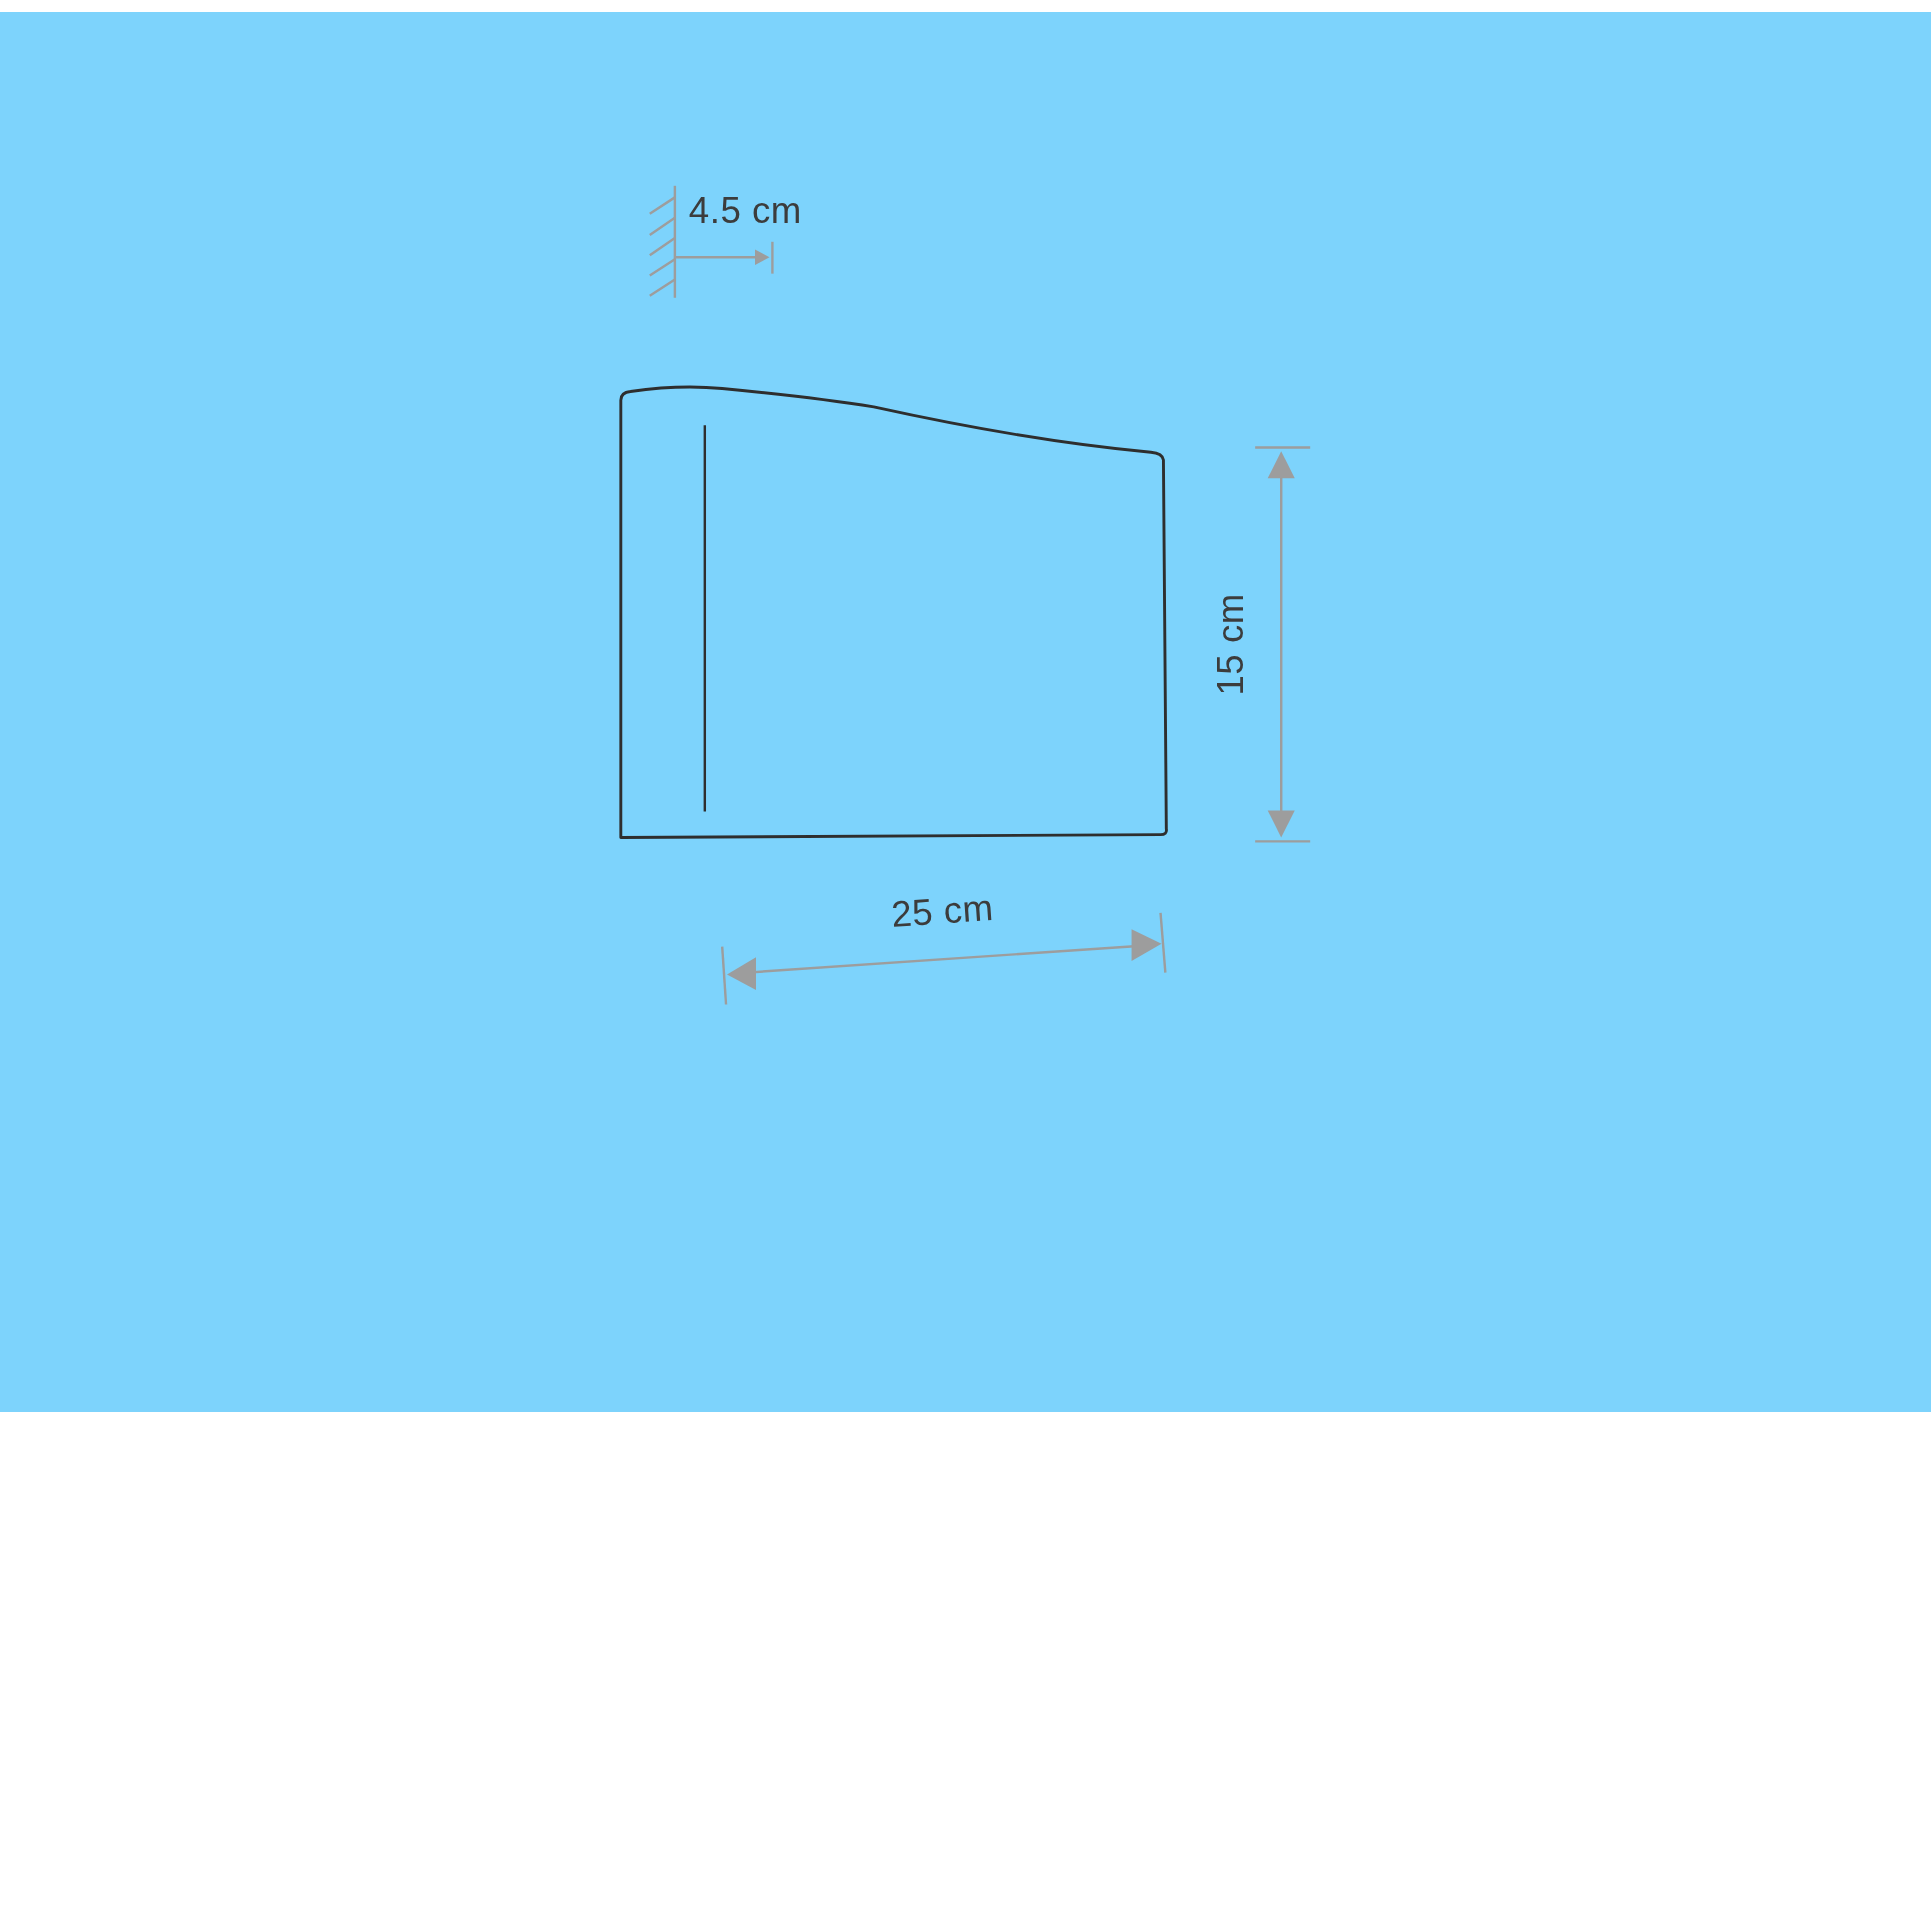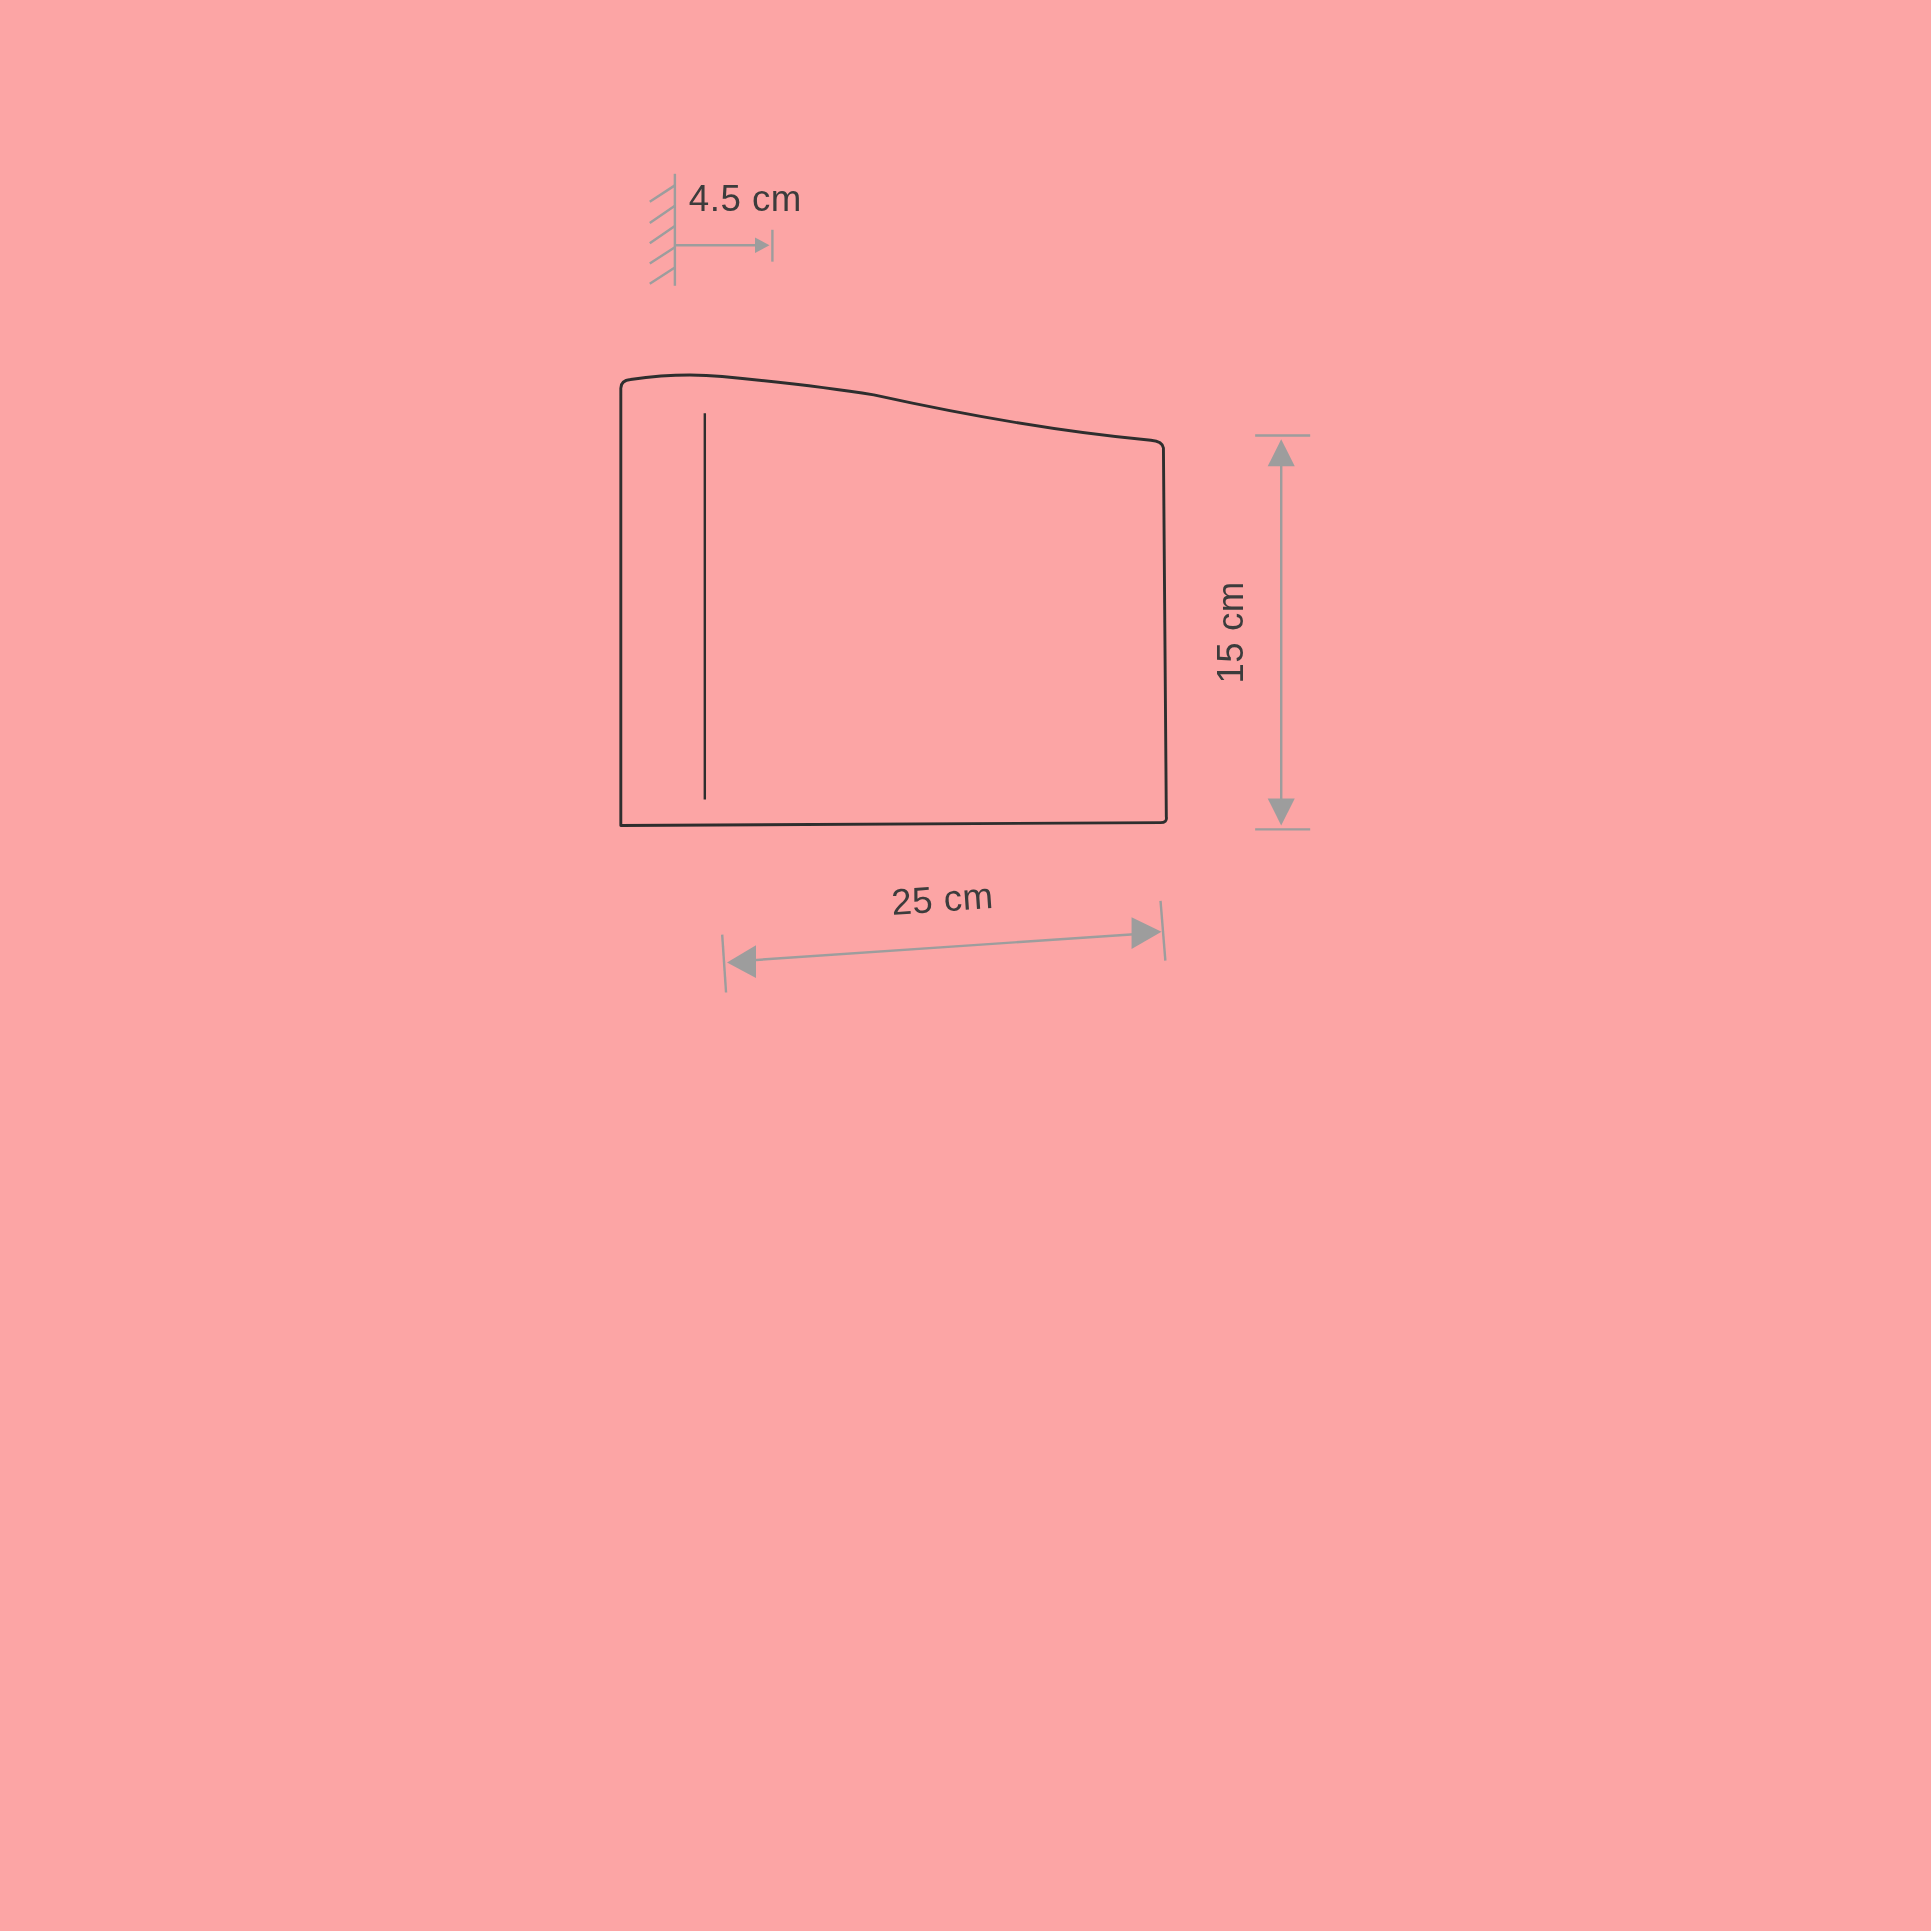--- a/index.html
+++ b/index.html
@@ -3,23 +3,24 @@
 <meta charset="utf-8">
 <style>
   html, body {
     margin: 0;
     padding: 0;
     background: #ffffff;
   }
   .canvas {
     position: relative;
     width: 1931px;
-    height: 1931px;
-    background: #fca5a5;
+    height: 1400px;
+    background: #7dd3fc;
     overflow: hidden;
+    margin-top: 12px;
   }
   svg.drawing {
     display: block;
     width: 1931px;
     height: 1931px;
   }
   .dim-label {
     font-family: "Liberation Sans", "DejaVu Sans", sans-serif;
     font-size: 38px;
     letter-spacing: 0.5px;

